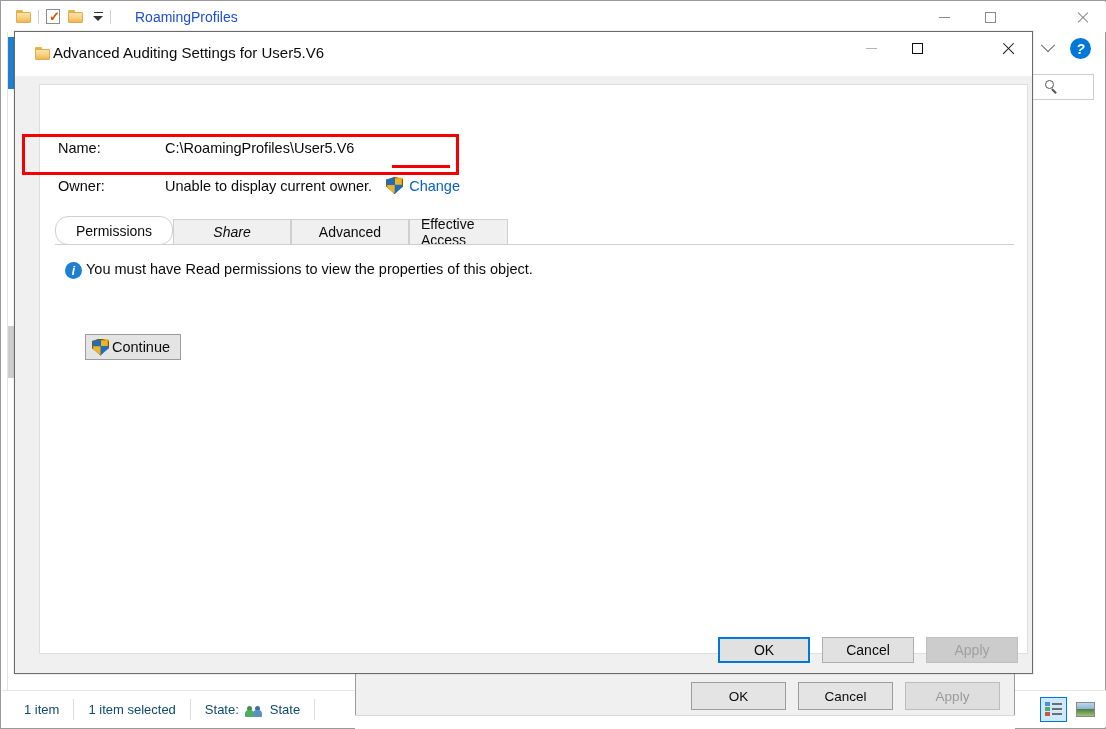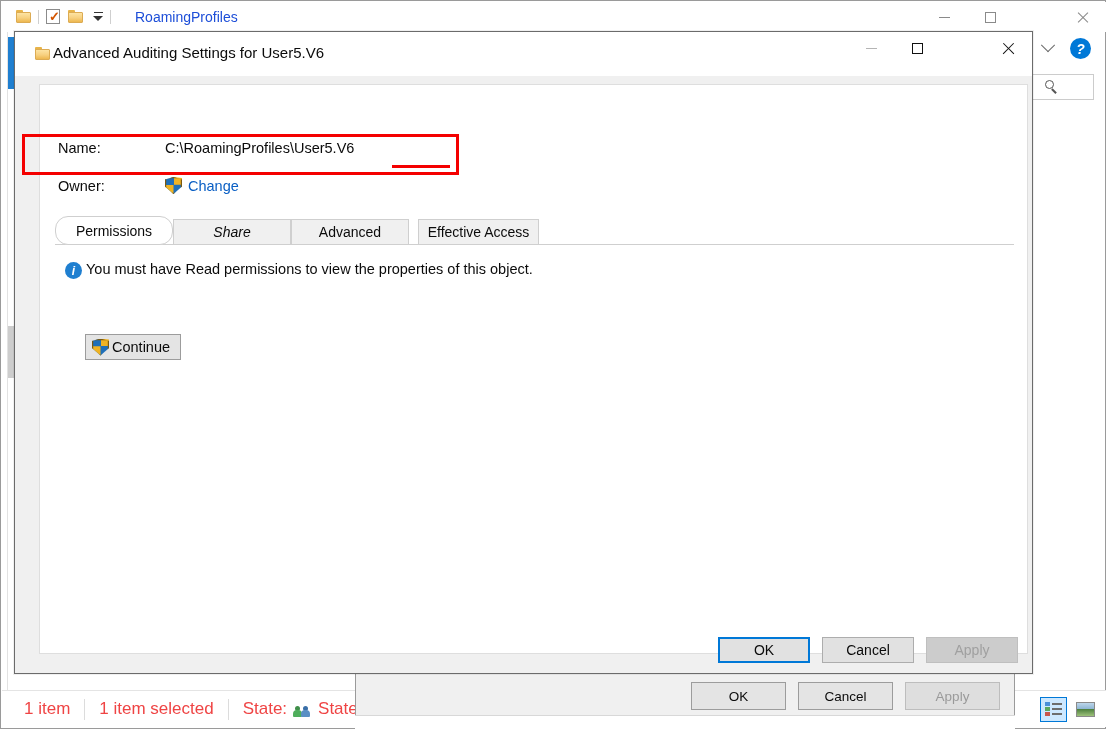--- a/index.html
+++ b/index.html
@@ -209,22 +209,22 @@
     position: absolute;
     left: 1px; bottom: 1px;
     width: 1104px; height: 37px;
     background: #ffffff;
     border-top: 1px solid #e4e4e4;
     box-sizing: border-box;
     display: flex;
     align-items: center;
   }
   .status-seg {
-    font-size: 17px;
-    color: #ef4444;
+    font-size: 13px;
+    color: #0c4a6e;
     padding: 0 14px;
     display: flex; align-items: center; gap: 6px;
     height: 22px;
   }
   .status-div {
     width: 1px; height: 21px; background: #dcdcdc;
   }
   .people-ico {
     position: relative;
     width: 19px; height: 15px;
@@ -671,34 +671,35 @@
 
   <div id="adv-body">
 
     <div id="name-row">
       <span id="name-label">Name:</span>
       <span>C:\RoamingProfiles\User5.V6</span>
     </div>
 
     <div id="owner-row">
       <span id="owner-label">Owner:</span>
+      <span id="owner-value">Unable to display current owner.</span>
       <span class="shield">
         <span class="body"></span>
           <span class="q-tr"></span>
           <span class="q-bl"></span>
           <span class="edge"></span>
       </span>
       <a href="#" id="change-link">Change</a>
     </div>
 
     <div id="tabstrip">
       <div class="tab active" style="left:0; width:118px;">Permissions</div>
       <div class="tab" style="left:118px; width:118px;font-style:italic;">Share</div>
       <div class="tab" style="left:236px; width:118px;">Advanced</div>
-      <div class="tab" style="left:363px; width:121px;">Effective Access</div>
+      <div class="tab" style="left:354px; width:99px;padding-left:11px;">Effective Access</div>
     </div>
     <div id="tab-underline"></div>
 
     <div id="info-row">
       <span class="info-ico">i</span>
       <span id="info-text">You must have Read permissions to view the properties of this object.</span>
     </div>
 
 
     <div id="continue-button">

